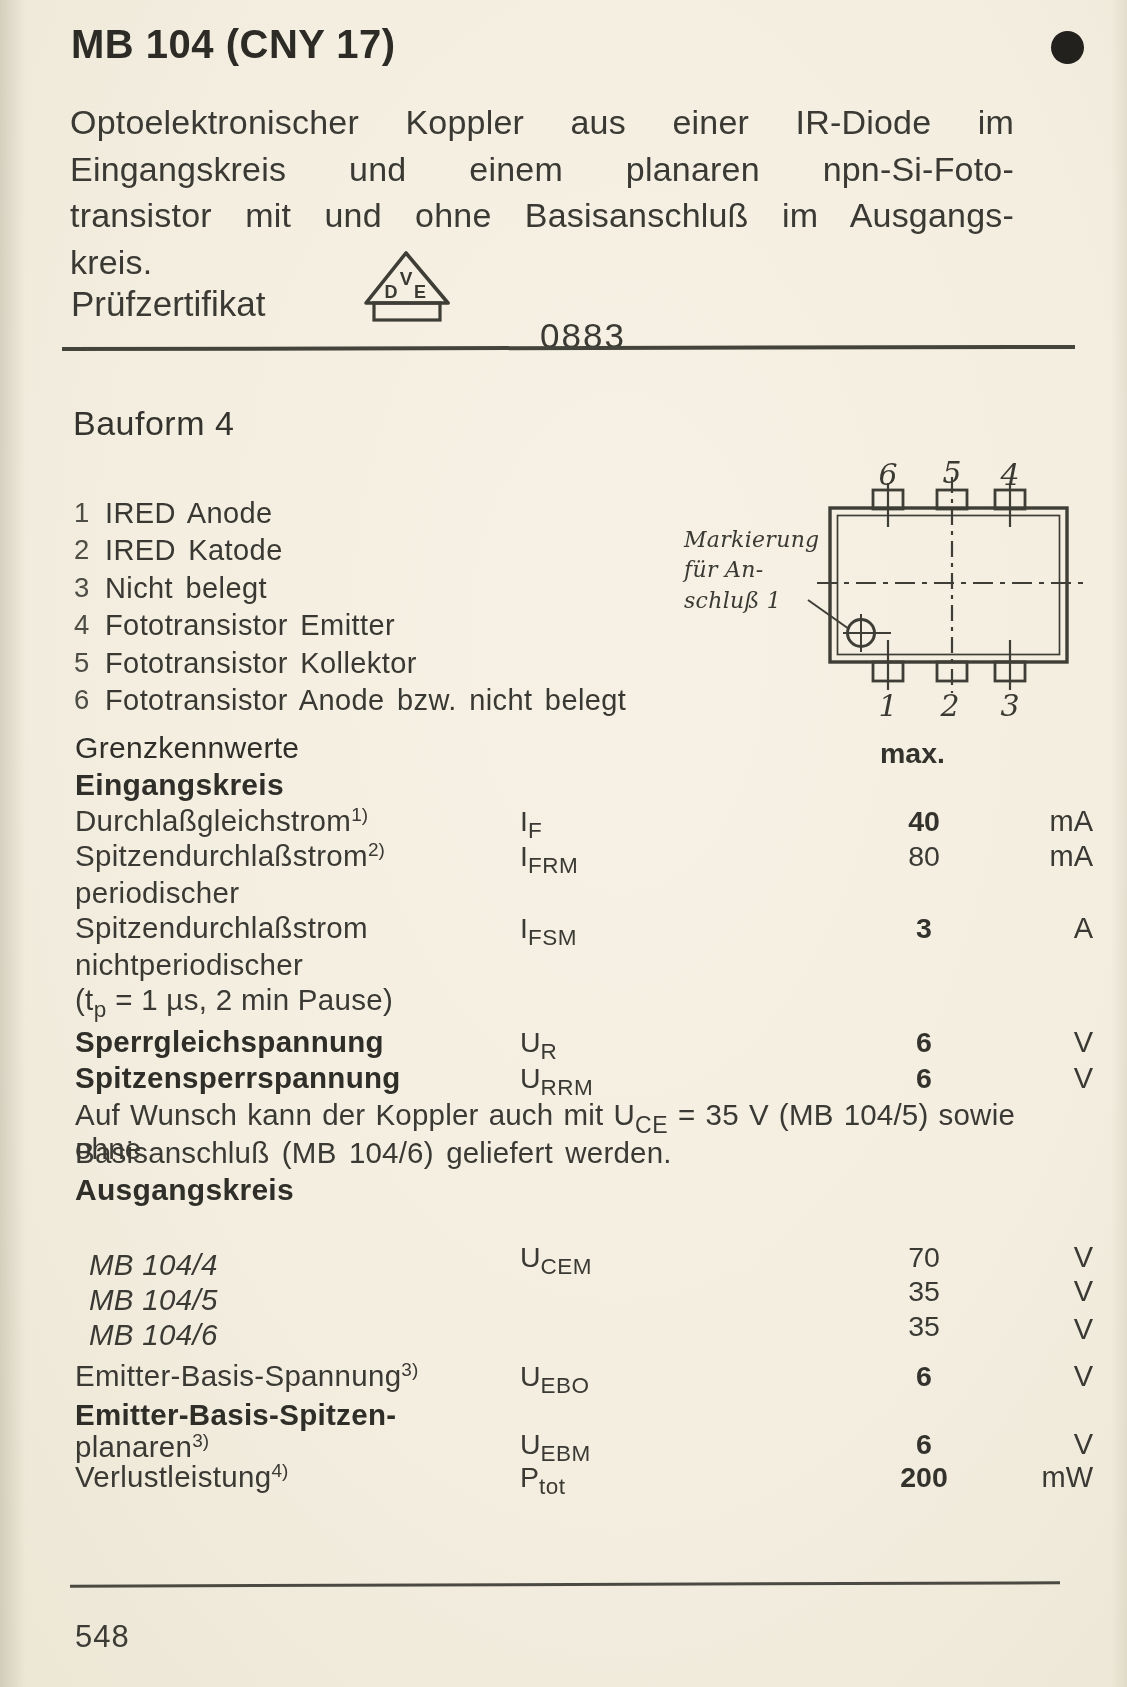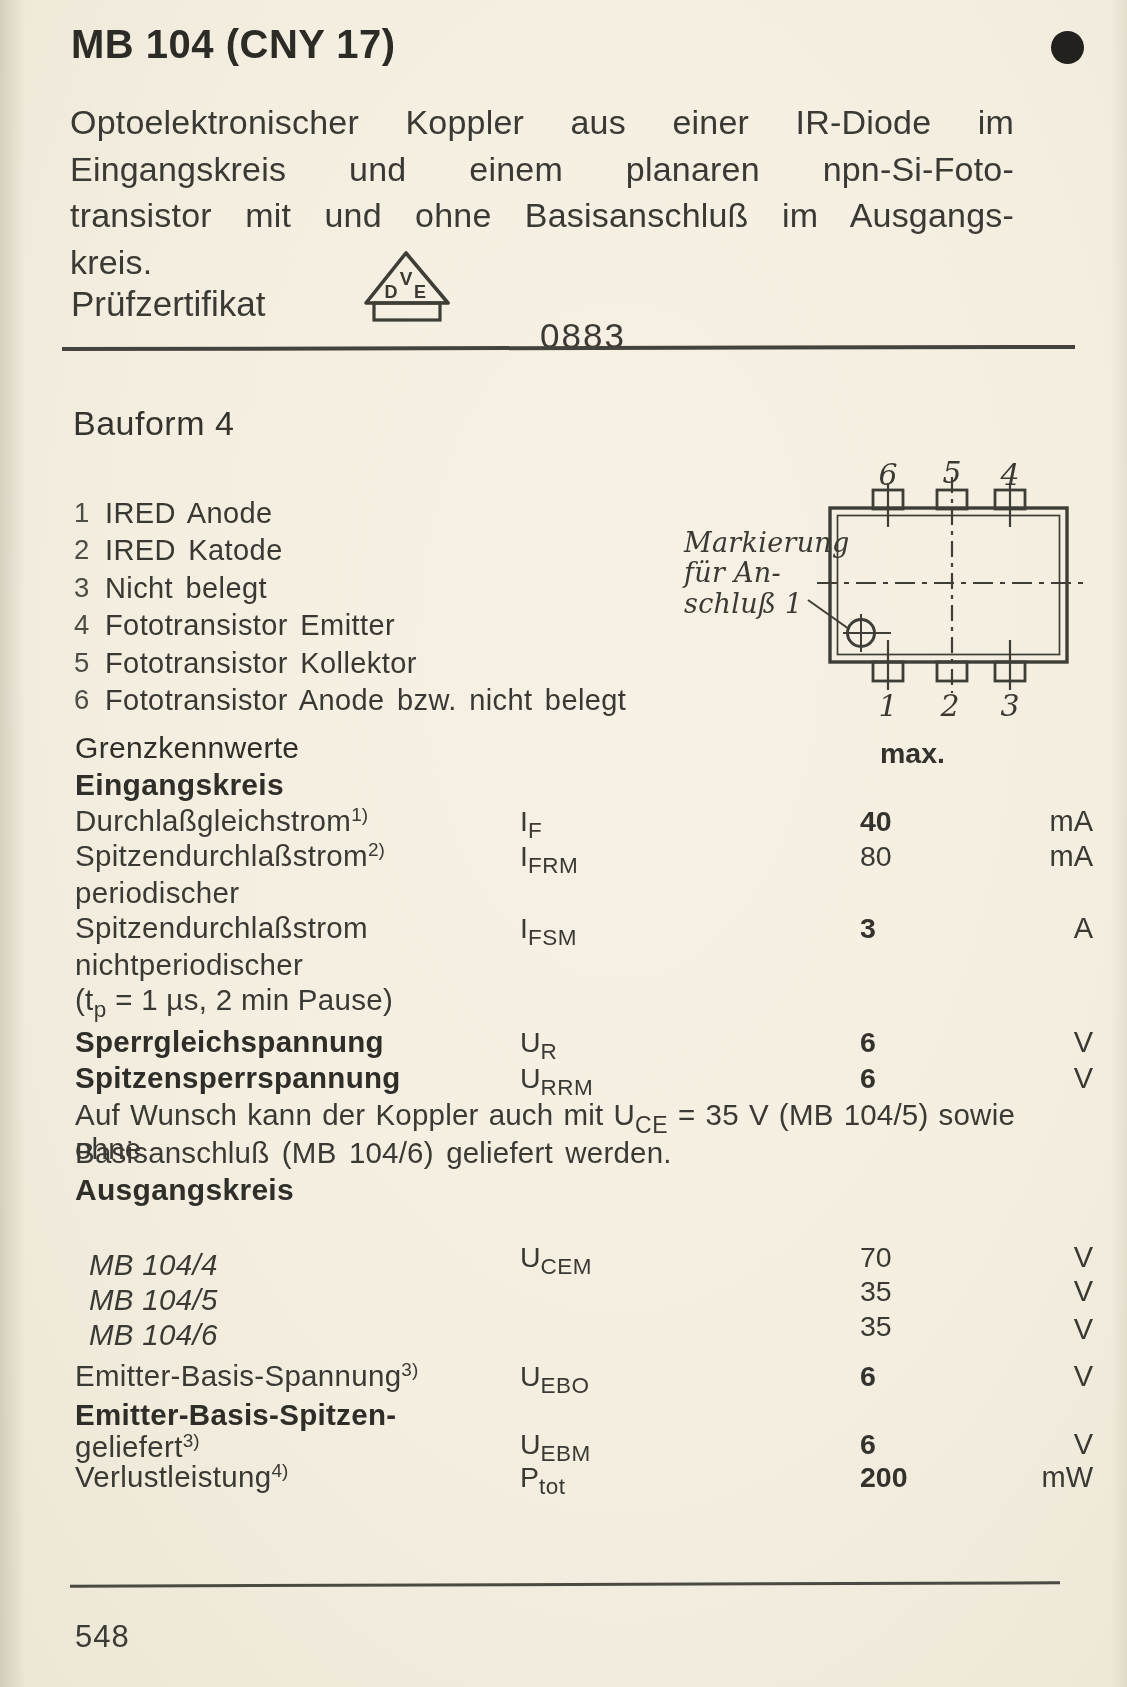--- a/index.html
+++ b/index.html
@@ -30,36 +30,36 @@
   .h-anschluss{position:absolute;left:73px;top:461px;font-size:30px;letter-spacing:0.3px;color:#3a3933;}
 
   .pinlist{position:absolute;left:74px;top:497px;}
   .pinrow{display:flex;height:37.4px;align-items:flex-start;}
   .pinnum{width:31px;font-size:27.5px;color:#4e4d45;flex:none;}
   .pinlabel{font-size:29px;letter-spacing:0.4px;color:#393832;white-space:nowrap;word-spacing:4px;}
 
   
   .diagram{position:absolute;left:640px;top:450px;width:470px;height:285px;}
   .dg-num{position:absolute;width:28px;text-align:center;font-family:"DejaVu Serif", serif;font-style:italic;font-size:30px;color:#3a3932;}
-  .dg-label{position:absolute;left:44px;font-family:"DejaVu Serif", serif;font-style:italic;font-size:27px;letter-spacing:0.3px;color:#3a3933;white-space:nowrap;}
+  .dg-label{position:absolute;left:44px;font-family:"DejaVu Serif", serif;font-style:italic;font-size:22px;letter-spacing:0.3px;color:#3a3933;white-space:nowrap;}
 
   
   .h-grenz{position:absolute;left:75px;top:731px;font-size:30px;font-weight:400;letter-spacing:0.3px;color:#2f2e29;}
   .h-max{position:absolute;left:880px;top:737px;font-size:28.5px;font-weight:600;color:#33322c;}
   .h-ein{position:absolute;left:75px;top:768px;font-size:30px;font-weight:700;letter-spacing:0.3px;color:#2f2e29;}
   .h-aus{position:absolute;left:75px;top:1173px;font-size:30px;font-weight:700;letter-spacing:0.3px;color:#2f2e29;}
 
   .trow{position:absolute;left:75px;width:1018px;height:42px;}
   .tlabel{position:absolute;left:0;top:0;font-size:29.5px;letter-spacing:0.3px;color:#3a3933;white-space:nowrap;}
   .tlabel.indent{left:14px;font-style:italic;}
   .tlabel.b{font-weight:700;color:#2e2d28;}
   .tsup{font-size:19px;position:relative;top:-10px;letter-spacing:0;}
   .tsym{position:absolute;left:445px;top:1px;font-size:28.5px;color:#3a3933;white-space:nowrap;}
   .sb{font-size:22.5px;position:relative;top:7px;letter-spacing:0.5px;}
-  .tval{position:absolute;left:785px;top:1px;width:128px;font-size:28.5px;color:#3a3933;}
+  .tval{position:absolute;left:785px;top:1px;width:128px;text-align:center;font-size:28.5px;color:#3a3933;}
   .tval.vb{font-weight:700;color:#33322c;}
   .tunit{position:absolute;right:0;top:1px;font-size:29px;color:#3a3933;text-align:center;white-space:nowrap;}
 
   .note1{position:absolute;left:75px;top:1098px;width:940px;font-size:29.5px;letter-spacing:0.2px;color:#3a3933;text-align:justify;text-align-last:justify;}
   .note2{position:absolute;left:75px;top:1136px;font-size:29.5px;letter-spacing:0.2px;color:#3a3933;white-space:nowrap;word-spacing:4px;}
   .nsub{font-size:23px;position:relative;top:8px;letter-spacing:0.5px;}
 
   .pagenum{position:absolute;left:75px;top:1619px;font-size:31px;color:#3c3b35;letter-spacing:1px;}
 
   svg .ln{stroke:#3e3d36;fill:none;}
@@ -242,21 +242,21 @@
     <span class="tsym"><span>U</span><span class="sb">EBO</span></span>
     <span class="tval vb">6</span>
     <span class="tunit">V</span>
   </div>
 
   <div class="trow" style="top:1398px">
     <span class="tlabel b">Emitter-Basis-Spitzen-</span>
   </div>
 
   <div class="trow" style="top:1427px">
-    <span class="tlabel" style="top:3px"><span>geliefert</span><span class="tsup">3)</span></span>
+    <span class="tlabel" style="top:3px"><span>planaren</span><span class="tsup">3)</span></span>
     <span class="tsym"><span>U</span><span class="sb">EBM</span></span>
     <span class="tval vb">6</span>
     <span class="tunit">V</span>
   </div>
 
   <div class="trow" style="top:1460px">
     <span class="tlabel"><span>Verlustleistung</span><span class="tsup">4)</span></span>
     <span class="tsym"><span>P</span><span class="sb">tot</span></span>
     <span class="tval vb">200</span>
     <span class="tunit">mW</span>

